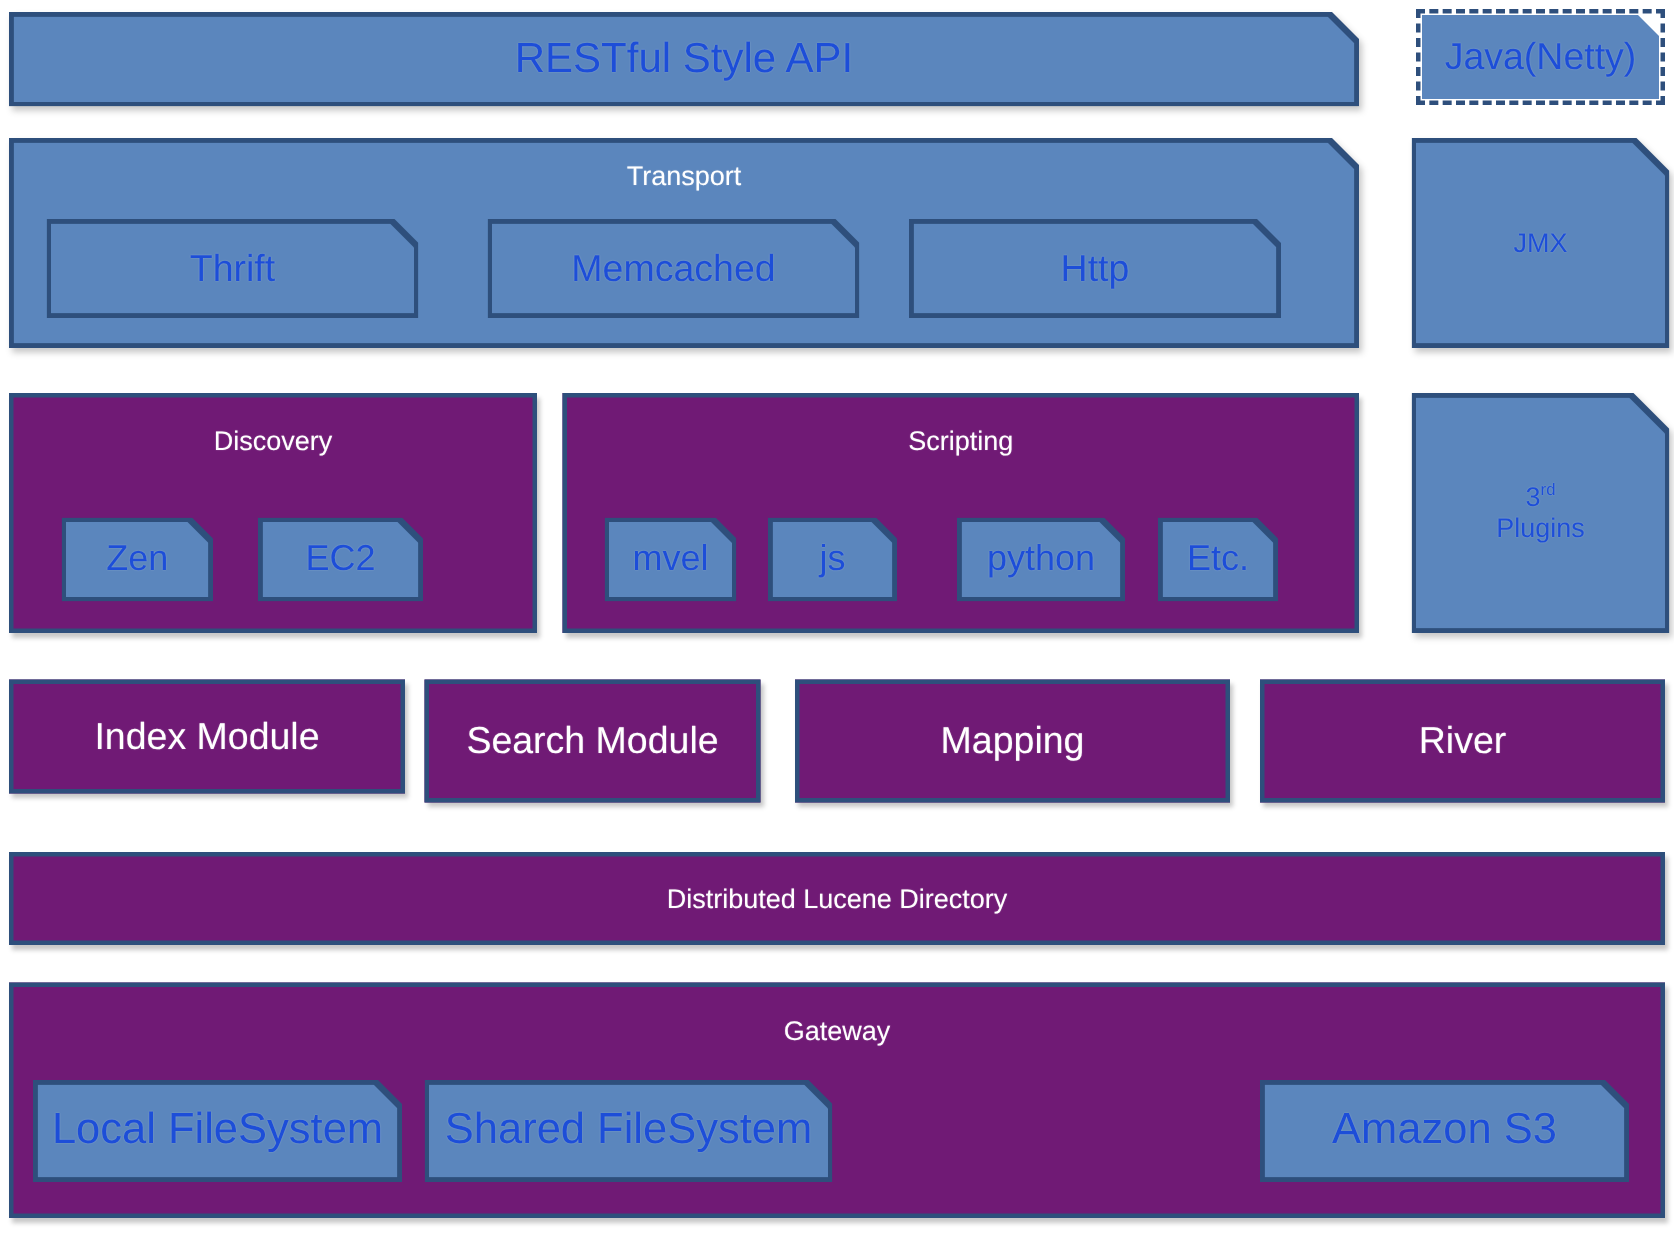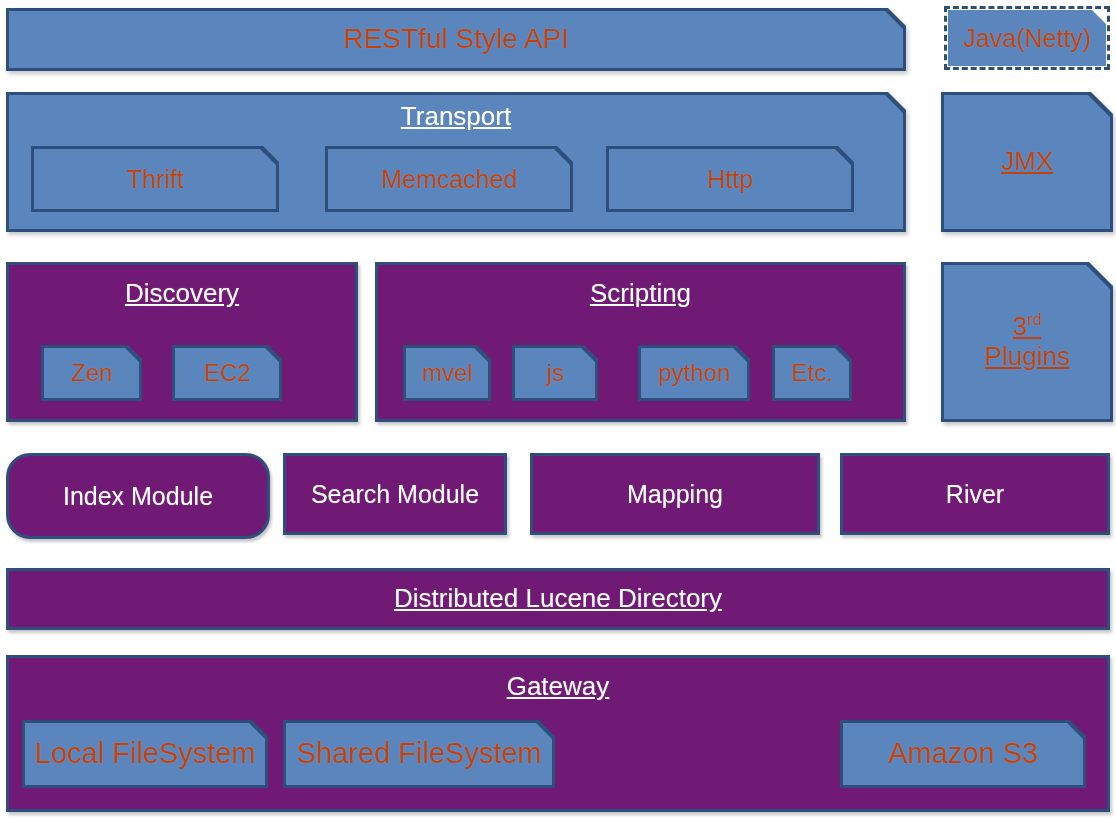--- a/index.html
+++ b/index.html
@@ -58,21 +58,21 @@
     inset: 3px;
     background: #5b86bd;
     clip-path: polygon(0 0, calc(100% - var(--snip)) 0, 100% var(--snip), 100% 100%, 0 100%);
   }
   .snip > .snip-label {
     position: absolute;
     inset: 0;
     display: flex;
     align-items: center;
     justify-content: center;
-    color: #c2410c;
+    color: #1d4ed8;
     text-align: center;
   }
   .snip.band-shadow {
     filter: drop-shadow(2px 3px 2px rgba(0,0,0,0.22));
   }
 
   
   .dashed > .snip-fill {
     background: transparent;
     border: 3px dashed #2e4f7c;
@@ -89,21 +89,21 @@
     left: 0;
     right: 0;
     display: flex;
     align-items: center;
     justify-content: center;
     color: #ffffff;
     pointer-events: none;
   }
 
   .f28 { font-size: 28px; }
-  .f26 { font-size: 26px; text-decoration: underline; }
+  .f26 { font-size: 18px; }
   .f25 { font-size: 25px; }
   .f24 { font-size: 24px; }
   .f23 { font-size: 29px; }
 
   sup {
     font-size: 0.62em;
     vertical-align: super;
     line-height: 0;
   }
 </style>
@@ -202,21 +202,21 @@
     <div class="snip-fill"></div>
     <div class="snip-inner"></div>
     <div class="snip-label f26" style="flex-direction:column;">
       <div>
         <span>3</span><sup>rd</sup>
       </div>
       <div>Plugins</div>
     </div>
   </div>
 
-  <div class="shape band f25" style="left:6px; top:453px; width:264px; height:86px;border-radius:24px;">
+  <div class="shape band f25" style="left:6px; top:453px; width:264px; height:76px;">
     <span>Index Module</span>
   </div>
 
   <div class="shape band f25" style="left:283px; top:453px; width:224px; height:82px;">
     <span>Search Module</span>
   </div>
 
   <div class="shape band f25" style="left:530px; top:453px; width:290px; height:82px;">
     <span>Mapping</span>
   </div>

